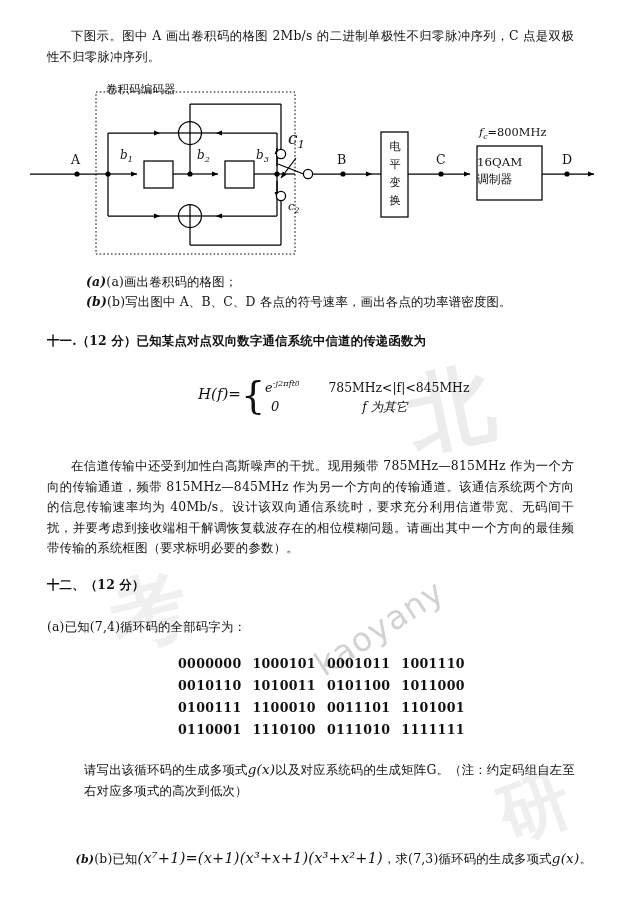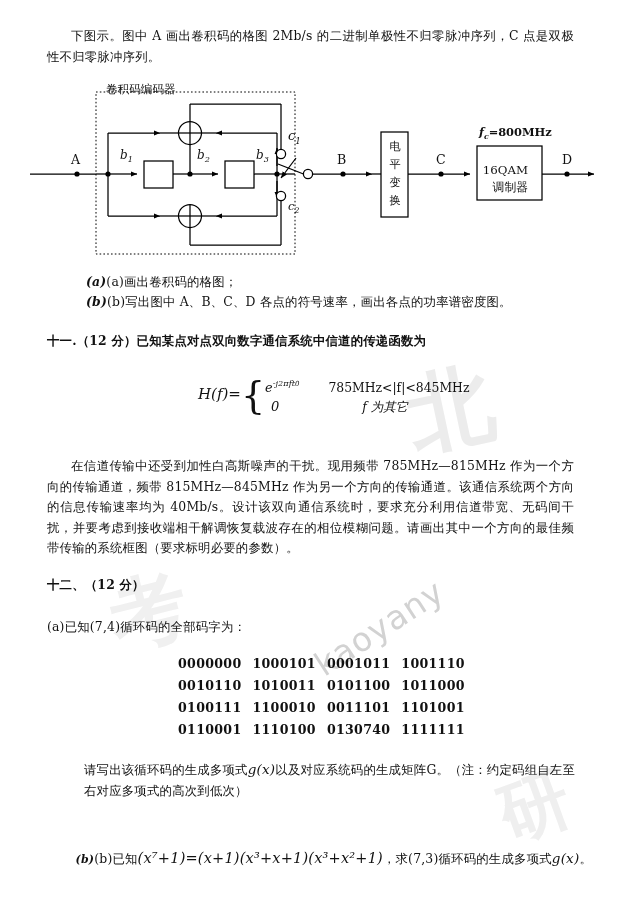--- a/index.html
+++ b/index.html
@@ -233,36 +233,36 @@
 
     <div style="position:absolute; left:71px; top:66px; font-size:12.6px;">A</div>
     <div style="position:absolute; left:337px; top:66px; font-size:12.6px;">B</div>
     <div style="position:absolute; left:436px; top:66px; font-size:12.6px;">C</div>
     <div style="position:absolute; left:562px; top:66px; font-size:12.6px;">D</div>
 
     <div style="position:absolute; left:120px; top:62px; font-size:12px;" class="mi"><span>b</span><sub>1</sub></div>
     <div style="position:absolute; left:197px; top:62px; font-size:12px;" class="mi"><span>b</span><sub>2</sub></div>
     <div style="position:absolute; left:256px; top:62px; font-size:12px;" class="mi"><span>b</span><sub>3</sub></div>
 
-    <div style="position:absolute; left:288px; top:42px; font-size:13px;" class="mi"><span>c</span><sub>1</sub></div>
+    <div style="position:absolute; left:288px; top:42px; font-size:17px;" class="mi"><span>c</span><sub>1</sub></div>
     <div style="position:absolute; left:288px; top:113px; font-size:11.5px;" class="mi"><span>c</span><sub>2</sub></div>
 
     <div style="position:absolute; left:385px; top:52px; width:20px; font-size:11.2px; line-height:18px; text-align:center;" class="cjk">
       <div>电</div>
       <div>平</div>
       <div>变</div>
       <div>换</div>
     </div>
 
-    <div style="position:absolute; left:477px; top:76px; width:51px; text-align:right; font-size:11.8px; line-height:17px;">
+    <div style="position:absolute; left:477px; top:68px; width:51px; text-align:left; font-size:11.8px; line-height:17px;">
       <div>16QAM</div>
       <div class="cjk">调制器</div>
     </div>
 
-    <div style="position:absolute; left:479px; top:39px; font-size:11.4px; font-weight:bold;"><span class="mi">f</span><sub>c</sub><span>=800MHz</span></div>
+    <div style="position:absolute; left:479px; top:39px; font-size:11.4px; font-weight:normal;"><span class="mi">f</span><sub>c</sub><span>=800MHz</span></div>
   </div>
 
   <div class="txt" style="left:86px; top:272px;">
     <span class="mi" style="font-weight:bold;">(a)</span><span class="cjk">(a)画出卷积码的格图；</span>
   </div>
   <div class="txt" style="left:86px; top:292px;">
     <span class="mi" style="font-weight:bold;">(b)</span><span class="cjk">(b)写出图中 A、B、C、D 各点的符号速率，画出各点的功率谱密度图。</span>
   </div>
 
   <div class="txt" style="left:47px; top:331px; font-weight:bold;">十一.（12 分）已知某点对点双向数字通信系统中信道的传递函数为</div>
@@ -304,21 +304,21 @@
       </tr>
       <tr>
         <td>0100111</td>
         <td>1100010</td>
         <td>0011101</td>
         <td>1101001</td>
       </tr>
       <tr>
         <td>0110001</td>
         <td>1110100</td>
-        <td>0130740</td>
+        <td>0111010</td>
         <td>1111111</td>
       </tr>
     </tbody>
   </table>
 
   <div class="txt para" style="left:84px; top:759px; width:491px;">
     <span class="cjk">请写出该循环码的生成多项式</span><span class="math" style="font-size:13.5px;">g(x)</span><span class="cjk">以及对应系统码的生成矩阵G。（注：约定码组自左至右对应多项式的高次到低次）</span>
   </div>
 
   <div class="txt" style="left:47px; top:848px; width:545px;text-align:right;">

